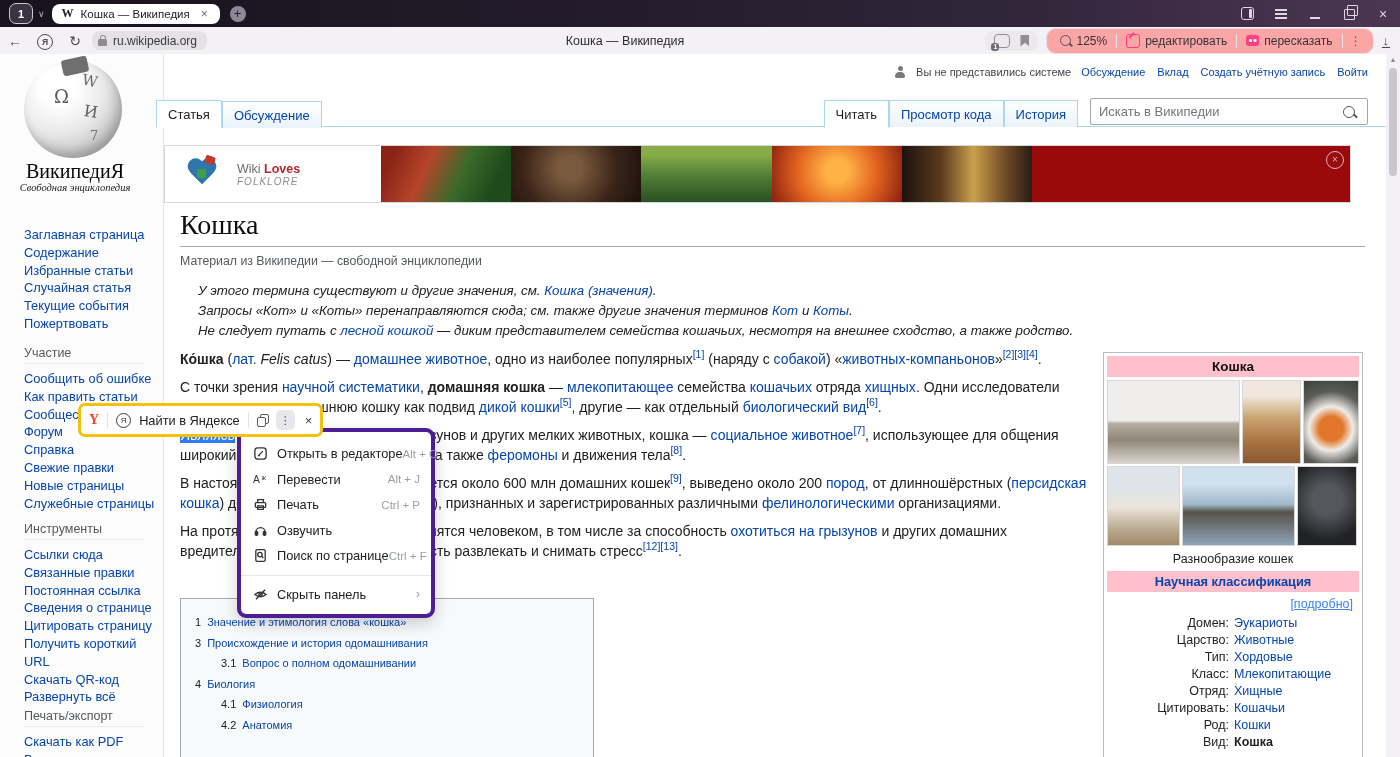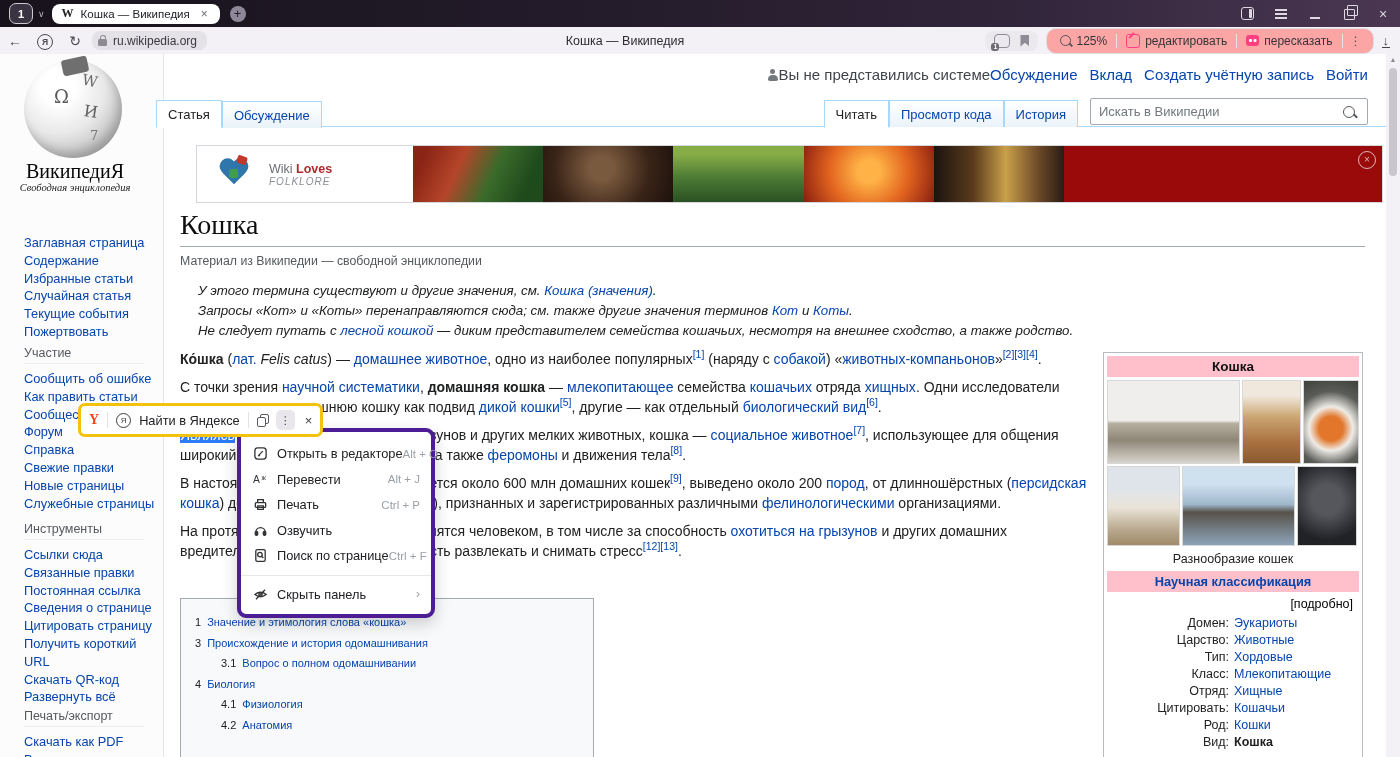--- a/index.html
+++ b/index.html
@@ -69,40 +69,40 @@
   .globe .g3{position:absolute;left:60px;top:42px;font-family:"DejaVu Serif",serif;font-size:16px;color:#606060;transform:rotate(8deg);}
   .globe .g4{position:absolute;left:66px;top:68px;font-family:"DejaVu Serif",serif;font-size:13px;color:#777;}
   .globe .notch{position:absolute;left:38px;top:-2px;width:26px;height:16px;background:#6f6f6f;border-radius:3px;transform:rotate(-12deg);}
   .wordmark{position:absolute;left:0;top:106px;width:150px;text-align:center;font-family:"Liberation Serif",serif;font-size:20px;color:#060606;}
   .tagline{position:absolute;left:0;top:128px;width:150px;text-align:center;font-family:"Liberation Serif",serif;font-style:italic;font-size:10.5px;color:#222;}
   .sb-group{position:absolute;left:24px;width:132px;}
   .sb-head{font-size:12.5px;color:#55595e;padding-bottom:3px;border-bottom:1px solid #ececec;margin-bottom:6px;width:120px;}
   .sb-link{display:block;font-size:12.8px;color:#0645ad;text-decoration:none;line-height:17.8px;}
 
   
-  .personal{position:absolute;top:12px;right:32px;display:flex;align-items:center;font-size:15px;}
+  .personal{position:absolute;top:12px;right:32px;display:flex;align-items:center;gap:10px;font-size:11px;}
   .person-ic{position:relative;width:12px;height:12px;}
   .person-ic::before{content:"";position:absolute;left:3.5px;top:0;width:5px;height:5px;border-radius:50%;background:#75787c;}
   .person-ic::after{content:"";position:absolute;left:1px;top:6px;width:10px;height:6px;border-radius:5px 5px 2px 2px;background:#75787c;}
   .personal .stat{color:#40454a;}
   .personal a{color:#0645ad;text-decoration:none;}
   .wtabs-border{position:absolute;left:163px;right:14px;top:72px;height:1px;background:#a7d7f9;}
   .wtab{height:26px;display:flex;align-items:center;padding:0 11px;font-size:13px;border:1px solid #a7d7f9;border-bottom:none;
     background:linear-gradient(#ffffff,#eaf3fa);color:#0645ad;}
   .wtab.active{background:#fff;color:#222;border-bottom:1px solid #fff;}
   .ltabs{position:absolute;left:156px;top:46px;display:flex;align-items:flex-end;}
   .rtabs{position:absolute;right:322px;top:46px;display:flex;}
   .wsearch{position:absolute;right:32px;top:44px;width:276px;height:25px;border:1px solid #a2a9b1;border-radius:2px;background:#fff;
     display:flex;align-items:center;}
   .wsearch .ph{flex:1;padding-left:8px;font-size:13px;color:#72777d;}
   .wmag{position:relative;width:10px;height:10px;border:1.6px solid #54595d;border-radius:50%;margin-right:12px;}
   .wmag::after{content:"";position:absolute;left:8.5px;top:8.5px;width:5px;height:1.8px;background:#54595d;transform:rotate(45deg);}
 
   
-  .banner{position:absolute;left:196px;top:91px;width:1185px;height:56px;border:1px solid #d4d7db;background:#fff;display:flex;}
+  .banner{position:absolute;left:164px;top:91px;width:1185px;height:56px;border:1px solid #d4d7db;background:#fff;display:flex;}
   .b-logo{width:188px;display:flex;align-items:center;gap:10px;padding-left:28px;}
   .heart{position:relative;width:34px;height:30px;}
   .heart::before,.heart::after{content:"";position:absolute;top:0;width:16px;height:25px;border-radius:8px 8px 0 0;background:#2f76ab;}
   .heart::before{left:9px;transform:rotate(-45deg);transform-origin:0 100%;}
   .heart::after{left:-7px;transform:rotate(45deg);transform-origin:100% 100%;}
   .heart .hp1{position:absolute;left:12px;top:-3px;width:10px;height:8px;background:#c0392b;border-radius:2px;transform:rotate(20deg);z-index:2;}
   .heart .hp2{position:absolute;left:4px;top:10px;width:9px;height:9px;background:#3f9e4d;border-radius:2px;z-index:2;}
   .b-brand .l1{font-size:12.5px;color:#6a6e72;}
   .b-brand .l1 b{color:#b2282e;}
   .b-brand .l2{font-size:10px;font-style:italic;color:#8a8e93;letter-spacing:1px;}
@@ -148,21 +148,21 @@
   .catgrid{margin-top:3px;}
   .catrow{display:flex;gap:2px;margin-bottom:2px;}
   .cat{border:1px solid #d8d8d8;box-sizing:border-box;}
   .c1{width:133px;height:84px;background:linear-gradient(180deg,#efeeec 48%,#b5ae9f 52%,#8f8678 72%,#d8d4cc);}
   .c2{width:59px;height:84px;background:linear-gradient(180deg,#f0e8dc 18%,#caa36f 45%,#a8713f 75%,#8a5a30);}
   .c3{width:56px;height:84px;background:radial-gradient(circle at 50% 58%,#e2762a 22%,#efece7 40%,#5a5c58 68%,#3e403c);}
   .c4{width:73px;height:80px;background:linear-gradient(180deg,#dfe4ea 28%,#eae4d8 52%,#b9a98f 80%,#a08a68);}
   .c5{width:113px;height:80px;background:linear-gradient(180deg,#cfe0ef 22%,#9fb7cb 48%,#57524a 58%,#8da4b8);}
   .c6{width:60px;height:80px;background:radial-gradient(circle at 50% 42%,#55575c 28%,#212226 75%);}
   .cat-cap{text-align:center;color:#202122;padding:4px 0 5px;}
-  .detail-link{text-align:right;padding:5px 6px 2px 0;color:#000000;}
+  .detail-link{text-align:right;padding:5px 6px 2px 0;color:#3b82f6;text-decoration:underline;}
   .taxo{padding:2px 4px;}
   .taxo-row{display:flex;line-height:17px;}
   .taxo-lab{width:118px;text-align:right;color:#202122;}
   .taxo-val{margin-left:5px;color:#0645ad;}
   .taxo-row[data-bold] .taxo-val{color:#202122;font-weight:bold;}
 
   
   .scroll{position:absolute;right:0;top:0;width:14px;height:703px;background:#f3f1f5;}
   .scroll .up{position:absolute;top:2px;left:0;right:0;text-align:center;font-size:7px;color:#8d8a92;}
   .scroll .thumb{position:absolute;top:14px;left:3px;width:8px;height:108px;border-radius:4px;background:#c9c6cd;}
@@ -267,21 +267,21 @@
       <div class="globe">
         <span class="notch"></span>
           <span class="g1">Ω</span>
           <span class="g2">W</span>
           <span class="g3">И</span>
           <span class="g4">7</span>
       </div>
       <div class="wordmark">ВикипедиЯ</div>
       <div class="tagline">Свободная энциклопедия</div>
 
-      <div class="sb-group" style="top:180px;">
+      <div class="sb-group" style="top:172px;">
 
       <a class="sb-link">Заглавная страница</a>
           <a class="sb-link">Содержание</a>
           <a class="sb-link">Избранные статьи</a>
           <a class="sb-link">Случайная статья</a>
           <a class="sb-link">Текущие события</a>
           <a class="sb-link">Пожертвовать</a>
         </div>
       <div class="sb-group" style="top:292px;">
         <div class="sb-head">Участие</div>

